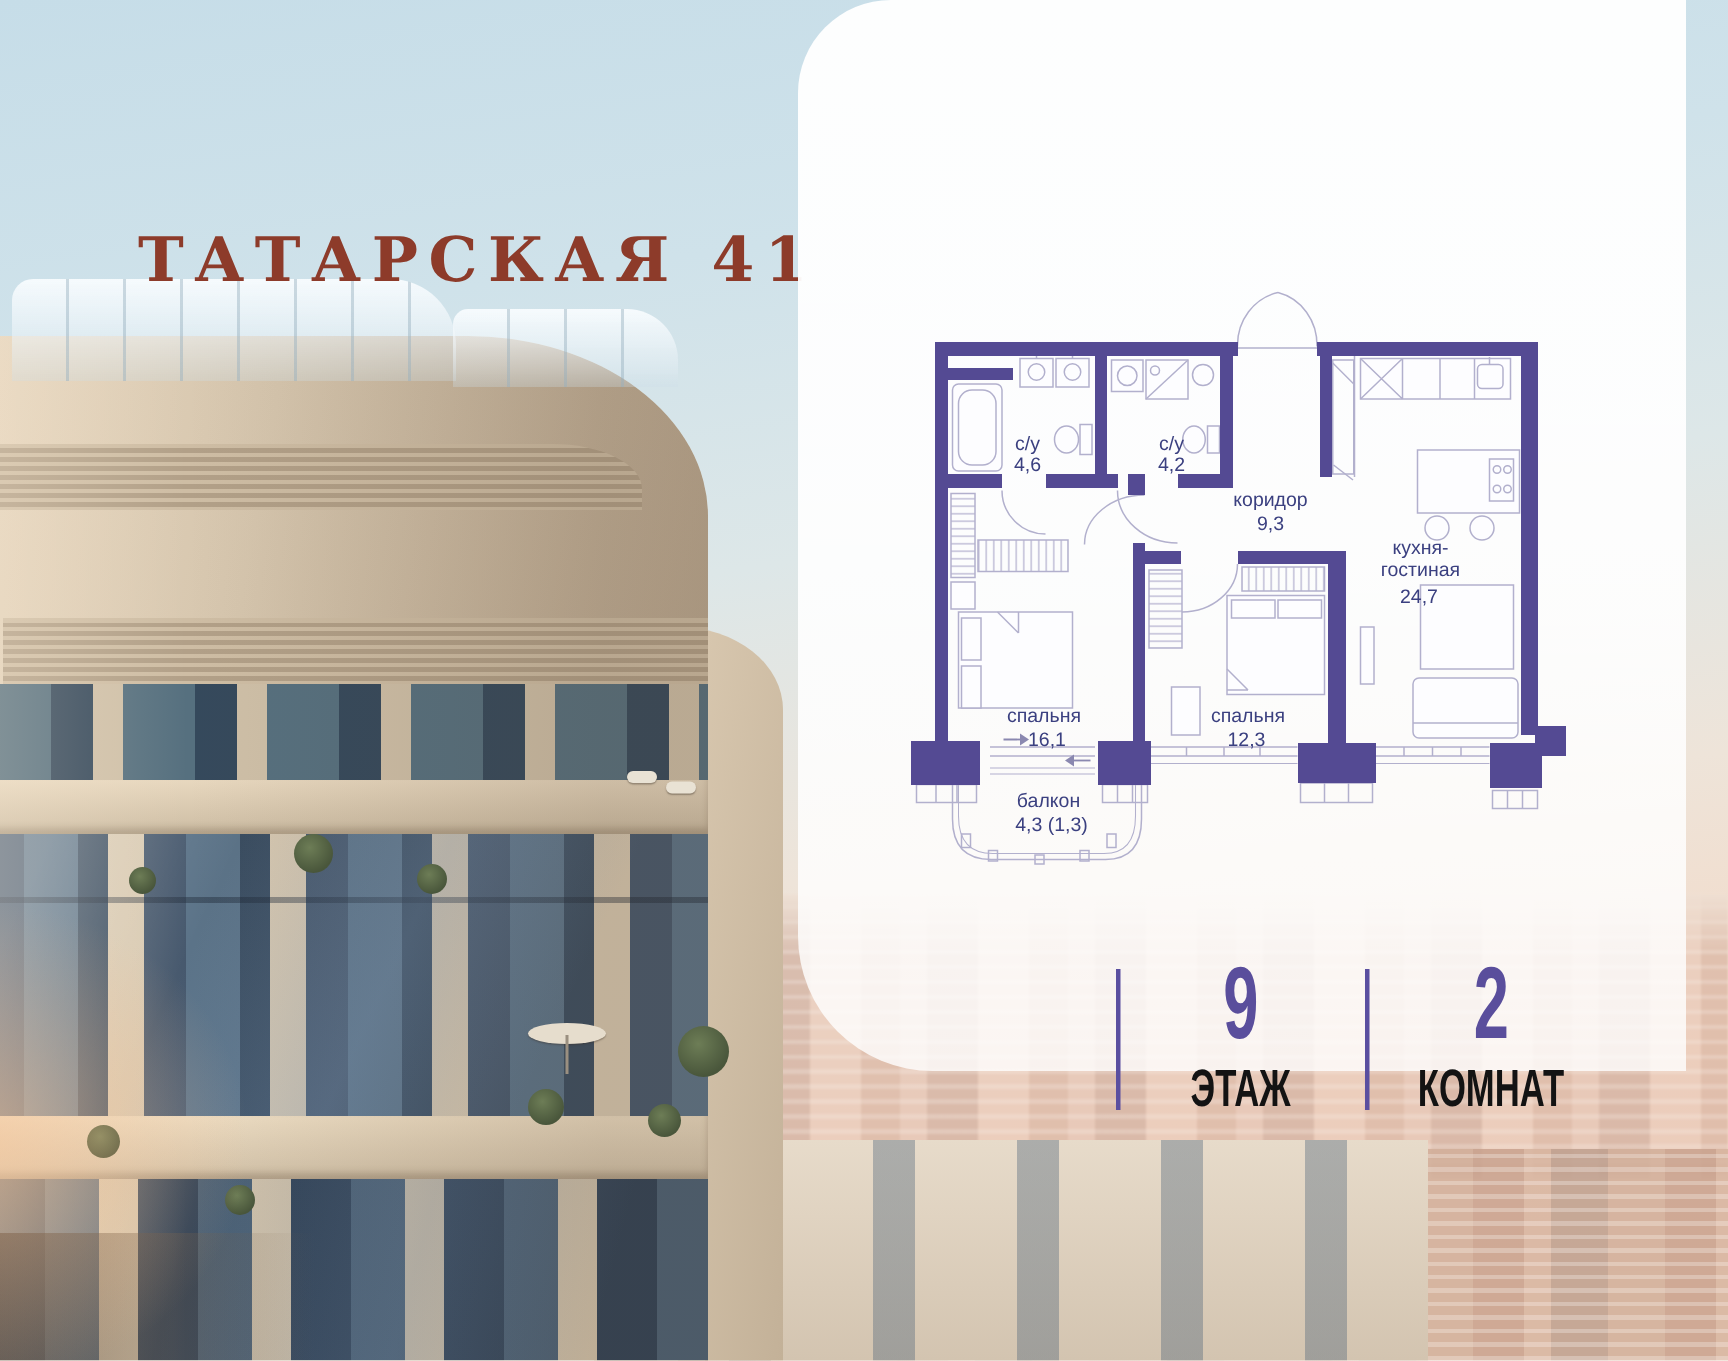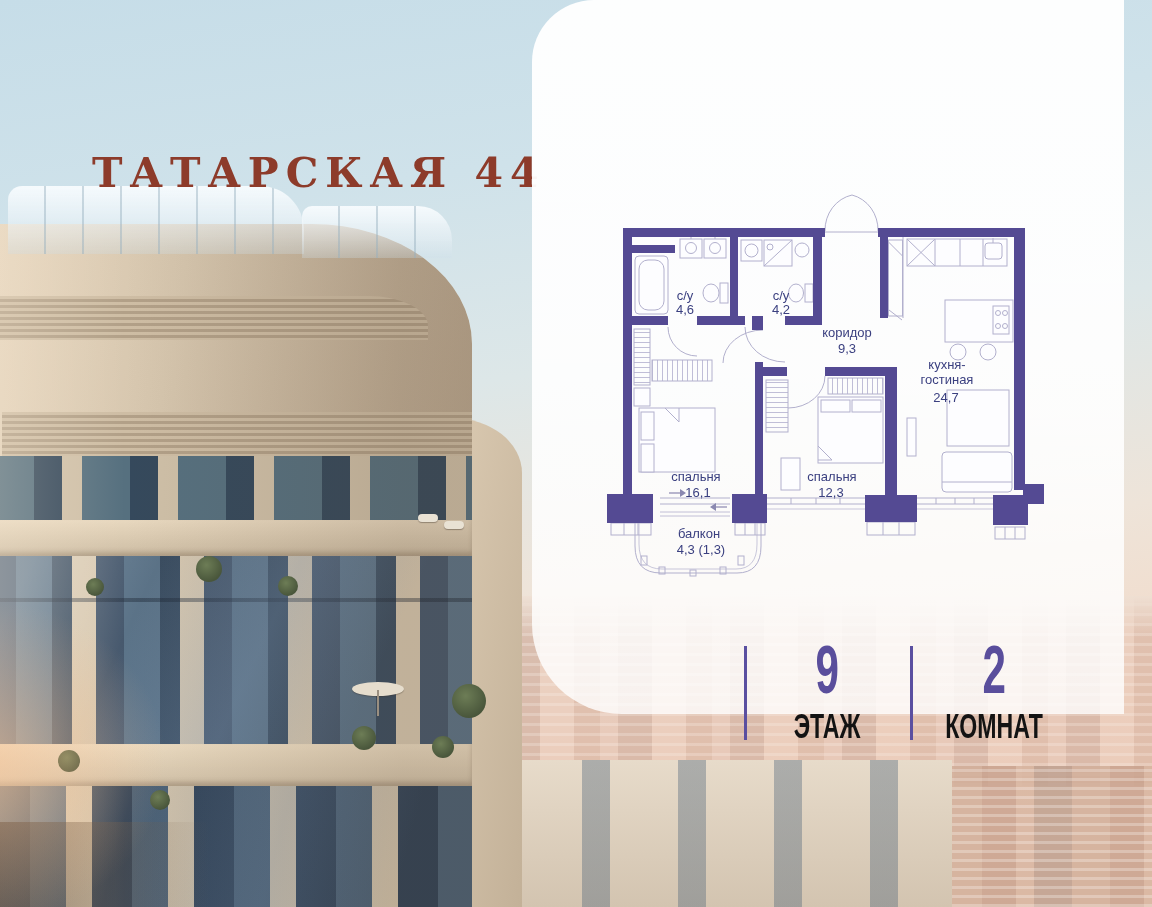--- a/index.html
+++ b/index.html
@@ -120,21 +120,21 @@
     <div class="plant" style="left:150px;top:790px;width:20px;height:20px;"></div>
     <div class="plant" style="left:452px;top:684px;width:34px;height:34px;"></div>
     <div class="lounger" style="left:418px;top:514px;"></div>
     <div class="lounger" style="left:444px;top:521px;"></div>
     <div class="umb-top"></div>
     <div class="umb-pole"></div>
     <div class="fg"></div>
     <div class="glow"></div>
   </div>
 
-  <div class="headline">ТАТАРСКАЯ 44</div>
+  <div class="headline">ТАТАРСКАЯ 41</div>
 
   <div class="card">
 
     <svg class="plan" width="462" height="400" viewBox="0 0 462 400" xmlns="http://www.w3.org/2000/svg">
       <defs>
         <pattern id="hH" width="5" height="5" patternUnits="userSpaceOnUse">
           <path d="M0 2.5 H5" stroke="#b9b7d2" stroke-width="0.9"></path>
         </pattern>
         <pattern id="hV" width="5" height="5" patternUnits="userSpaceOnUse">
           <path d="M2.5 0 V5" stroke="#b9b7d2" stroke-width="0.9"></path>

